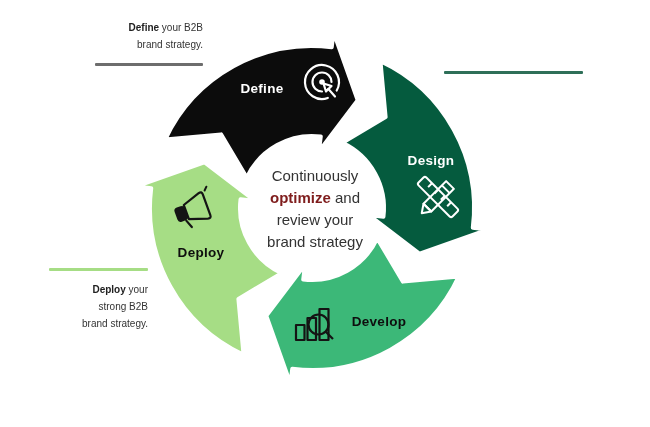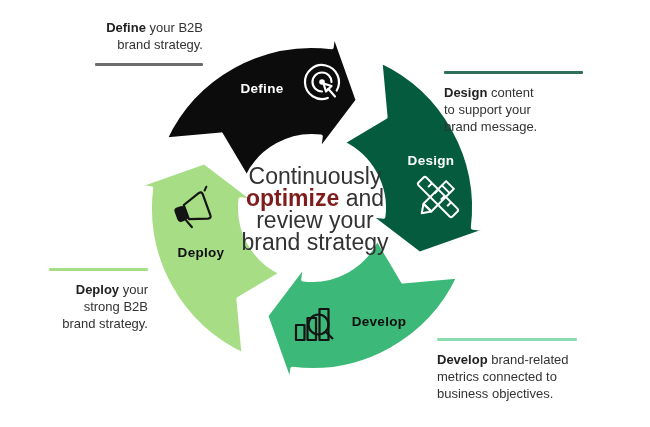--- a/index.html
+++ b/index.html
@@ -21,31 +21,31 @@
     letter-spacing: 0.3px;
     white-space: nowrap;
   }
 
   .center-text {
     position: absolute;
     left: 315px; top: 209px;
     transform: translate(-50%, -50%);
     width: 180px;
     text-align: center;
-    font-size: 23px;
+    font-size: 15px;
     line-height: 22px;
     color: #333333;
     white-space: pre-line;
   }
   .center-text b { color: #7f1d1d; }
 
   .note {
     position: absolute;
     width: 170px;
-    font-size: 13px;
+    font-size: 10px;
     line-height: 17px;
     color: #333333;
   }
   .note b { color: #222222; }
   .note-text { margin: 0; white-space: pre-line; }
   .rule { height: 3px; border-radius: 1px; }
 
   .note-define  { top: 19px;  right: 447px; text-align: right; }
   .note-define .rule { width: 108px; margin: 10px 0 0 auto; height: 2.5px; }
 
@@ -118,32 +118,23 @@
 brand strategy</span></div>
 
   <div class="note note-define">
     <p class="note-text"><b>Define</b><span> your B2B
 brand strategy.</span></p>
     <div class="rule" style="background-color: rgb(109, 109, 109);"></div>
   </div>
 
   <div class="note note-design">
     <div class="rule" style="background-color: rgb(46, 111, 88);"></div>
-    <p class="note-text"><b>Design</b><span> content
-to support your
-brand message.</span></p>
   </div>
 
   <div class="note note-deploy">
     <div class="rule" style="background-color: rgb(166, 221, 133);"></div>
     <p class="note-text"><b>Deploy</b><span> your
 strong B2B
 brand strategy.</span></p>
   </div>
 
-  <div class="note note-develop">
-    <div class="rule" style="background-color: rgb(140, 220, 177);"></div>
-    <p class="note-text"><b>Develop</b><span> brand-related
-metrics connected to
-business objectives.</span></p>
-  </div>
 
 </div>
 
 </body></html>

